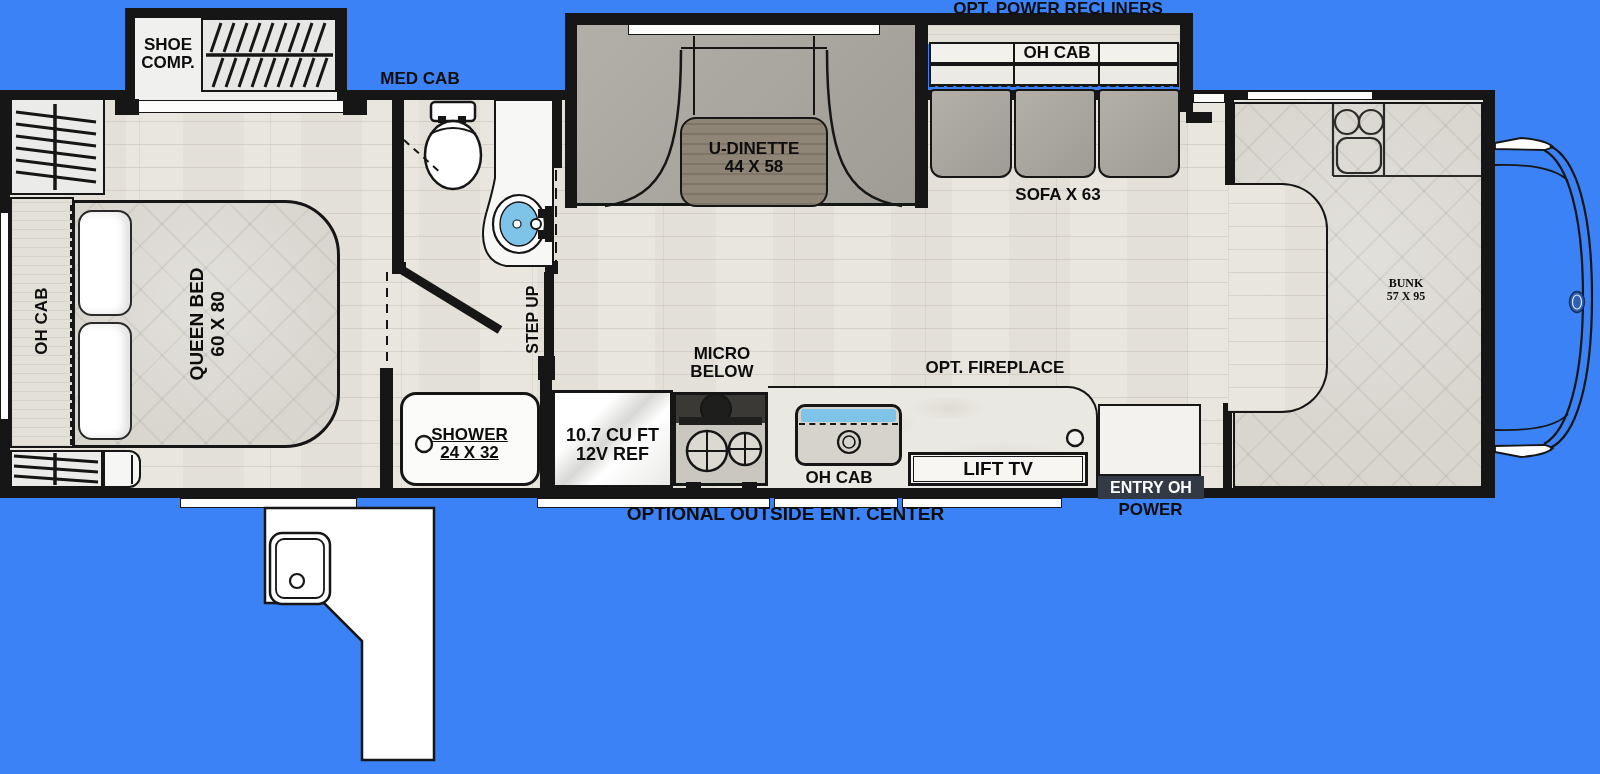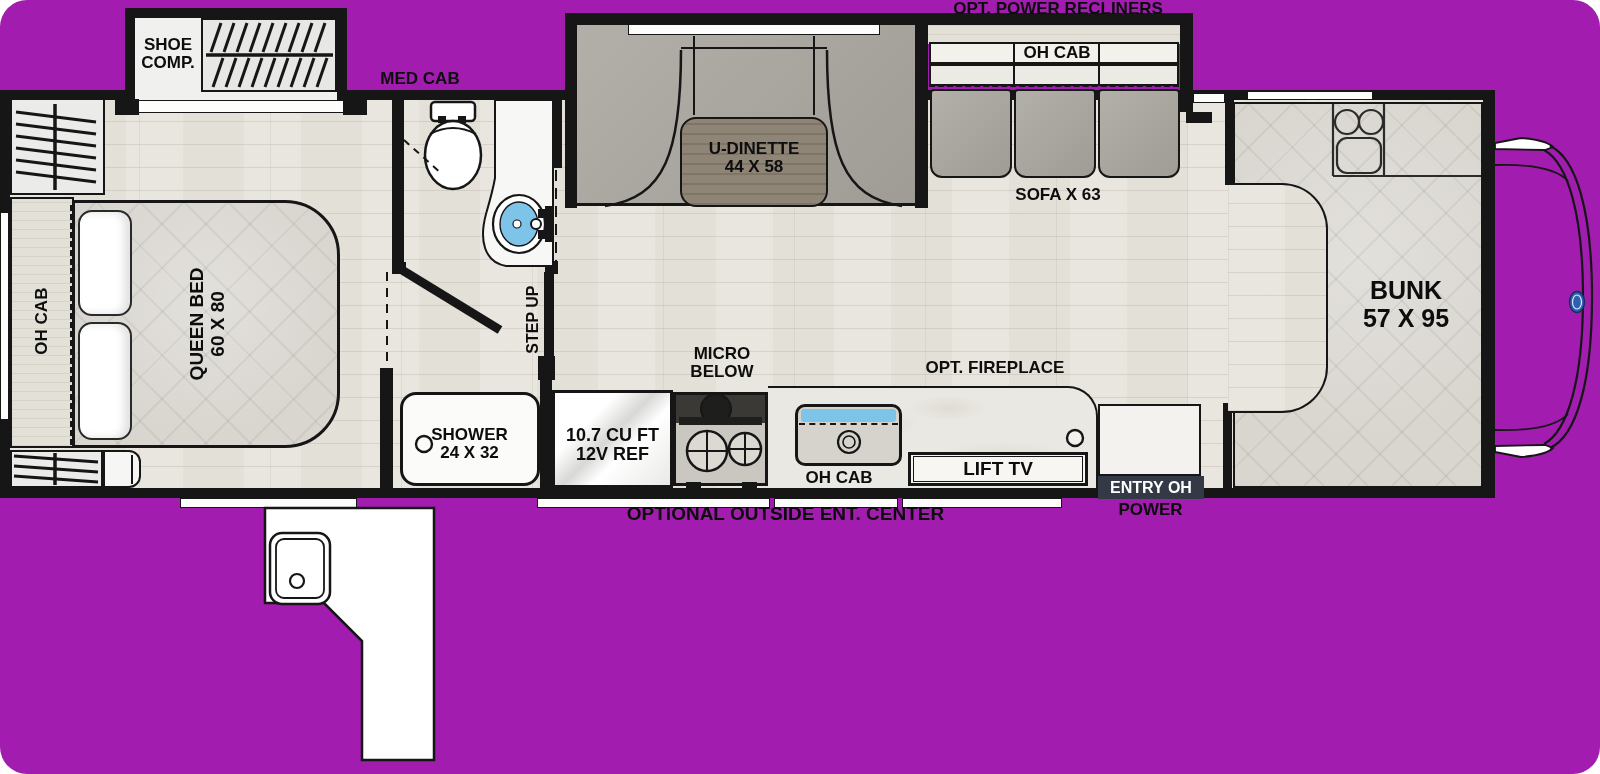--- a/index.html
+++ b/index.html
@@ -1,17 +1,17 @@
 <!DOCTYPE html>
 <html><head>
 <meta charset="utf-8">
 <style>
   html,body{margin:0;padding:0;background:#ffffff;}
-  #canvas{position:relative;width:1600px;height:774px;background:#a21caf;overflow:hidden;
-          font-family:"Liberation Sans","DejaVu Sans",sans-serif;border-radius:27px;}
+  #canvas{position:relative;width:1600px;height:774px;background:#3b82f6;overflow:hidden;
+          font-family:"Liberation Sans","DejaVu Sans",sans-serif;}
   .abs{position:absolute;}
   .wall{position:absolute;background:#161616;z-index:3;}
   .insert{position:absolute;background:#fdfdfc;border:1.5px solid #161616;box-sizing:border-box;z-index:4;}
   .floor{position:absolute;z-index:1;background-color:#e9e6df;
     background-image:
       repeating-linear-gradient(0deg, rgba(118,108,92,.16) 0 1px, transparent 1px 23px),
       repeating-linear-gradient(90deg, rgba(118,108,92,.10) 0 1px, transparent 1px 131px),
       repeating-linear-gradient(90deg, transparent 0 57px, rgba(160,150,132,.07) 57px 118px);}
   .quilt{background-color:#d9d6d0;
     background-image:
@@ -276,36 +276,36 @@
   <div class="lbl" style="left:667px;top:345px;width:110px;font-size:17px;">
     <span>MICRO</span>
     <span>BELOW</span>
   </div>
 
   <div class="lbl" style="left:553px;top:426px;width:119px;font-size:18px;">
     <span>10.7 CU FT</span>
     <span>12V REF</span>
   </div>
 
-  <div class="lbl" style="left:412px;top:426px;width:115px;font-size:17px;">
+  <div class="lbl" style="left:412px;top:426px;width:115px;font-size:17px;text-decoration:underline;">
     <span>SHOWER</span>
     <span>24 X 32</span>
   </div>
 
   <div class="lbl" style="left:900px;top:359px;width:190px;font-size:17px;">OPT. FIREPLACE</div>
 
   <div class="lbl" style="left:913px;top:456px;width:170px;font-size:19px;line-height:26px;">LIFT TV</div>
 
   <div class="lbl" style="left:795px;top:469px;width:88px;font-size:17px;">OH CAB</div>
 
   <div class="lbl" style="left:1098px;top:479px;width:106px;font-size:16px;color:#ffffff;z-index:8;">ENTRY OH</div>
 
   <div class="lbl" style="left:1103px;top:501px;width:95px;font-size:17px;">POWER</div>
 
   <div class="lbl" style="left:598px;top:504px;width:375px;font-size:19px;">OPTIONAL OUTSIDE ENT. CENTER</div>
 
-  <div class="lbl" style="left:1345px;top:277px;width:122px;font-size:25px;line-height:1.1;">
+  <div class="lbl" style="left:1345px;top:277px;width:122px;font-size:12px;line-height:1.1;font-family:Liberation Serif, serif;">
     <span>BUNK</span>
     <span>57 X 95</span>
   </div>
 
 
 </div>
 
 </body></html>

